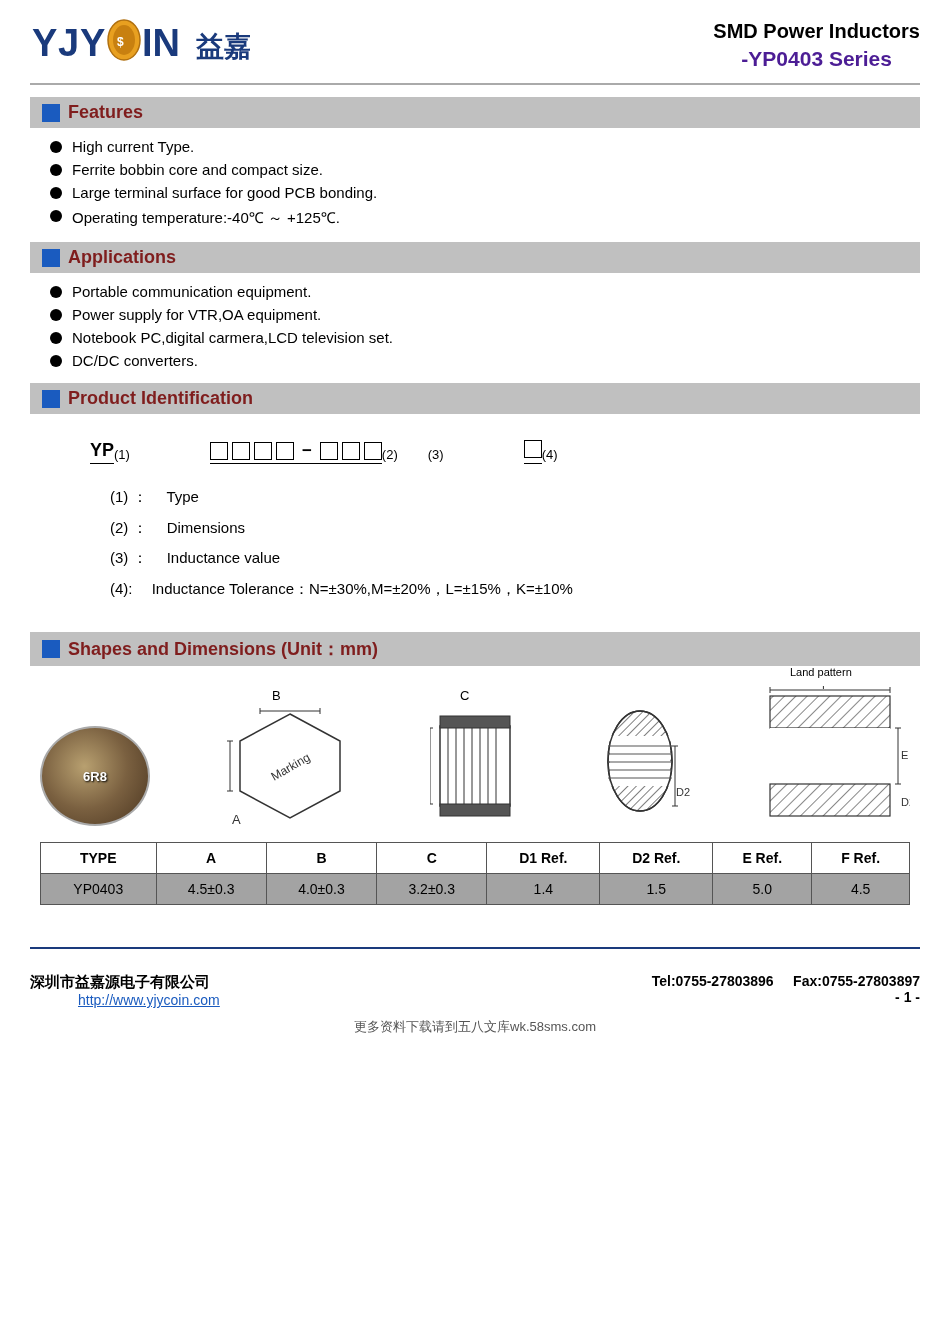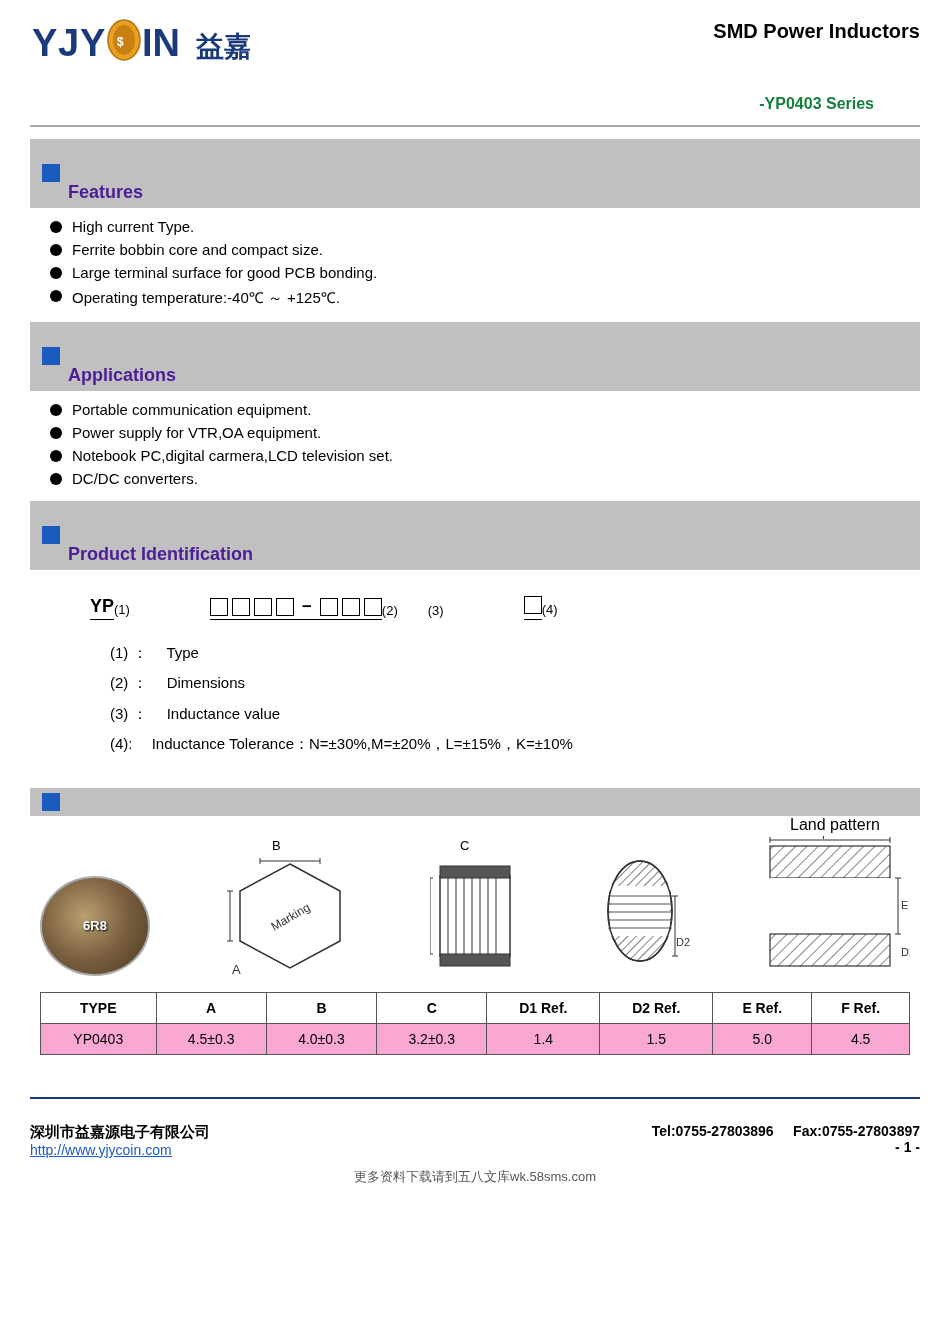--- a/index.html
+++ b/index.html
@@ -35,24 +35,23 @@
       line-height: 1.35;
     }
 
     .title-area .main-title {
       font-size: 20px;
       font-weight: bold;
       color: #000;
     }
 
     .title-area .sub-title {
-      font-size: 16px;
-      font-weight: bold;
-      color: #15803d;
-      margin-top: 48px;
+      font-size: 21px;
+      font-weight: bold;
+      color: #4c1d95;
     }
 
     
     .section-header {
       background: #c0c0c0;
       padding: 5px 12px;
       margin-bottom: 10px;
       display: flex;
       align-items: center;
       gap: 8px;
@@ -61,22 +60,21 @@
     .section-header .blue-square {
       display: inline-block;
       width: 18px;
       height: 18px;
       background: #1a5bbf;
     }
 
     .section-header .section-title {
       font-size: 18px;
       font-weight: bold;
-      color: #4c1d95;
-      margin-top: 38px;
+      color: #7f1d1d;
     }
 
     
     .bullet-list {
       list-style: none;
       margin: 0 0 14px 20px;
     }
 
     .bullet-list li {
       display: flex;
@@ -199,21 +197,21 @@
       padding: 7px 10px;
       text-align: center;
     }
 
     .dims-table th {
       font-weight: bold;
       background: #fff;
     }
 
     .dims-table td {
-      background: #f9a8d4;
+      background: #a3a3a3;
     }
 
     
     .footer {
       border-top: 2px solid #1a3a7c;
       padding-top: 24px;
       display: flex;
       justify-content: space-between;
       align-items: flex-start;
       margin-top: 10px;
@@ -402,20 +400,21 @@
       </p>
       <p>
         <span>(4):</span>
         　<span>Inductance Tolerance：N=±30%,M=±20%，L=±15%，K=±10%</span>
       </p>
     </div>
   </div>
 
   <div class="section-header">
     <span class="blue-square"></span>
+    <span class="section-title">Shapes and Dimensions (Unit：mm)</span>
   </div>
 
   <div class="shapes-content">
 
     <div class="diagrams-row">
 
       <div style="display:flex;flex-direction:column;align-items:center;">
         <div class="inductor-photo">
           <span class="inductor-label">6R8</span>
         </div>
@@ -490,21 +489,21 @@
           <text x="-18" y="45" font-size="11" fill="#333">D1</text>
 
           <text x="86" y="100" font-size="11" fill="#333">D2</text>
           <line x1="85" y1="50" x2="85" y2="110" stroke="#333" stroke-width="1"></line>
           <line x1="82" y1="50" x2="88" y2="50" stroke="#333" stroke-width="1"></line>
           <line x1="82" y1="110" x2="88" y2="110" stroke="#333" stroke-width="1"></line>
         </svg>
       </div>
 
       <div style="display:flex;flex-direction:column;align-items:center;position:relative;">
-        <span style="font-size:16px;position:absolute;top:-20px;left:30px;">Land pattern</span>
+        <span style="font-size:11px;position:absolute;top:-20px;left:30px;">Land pattern</span>
         <svg width="150" height="140" viewBox="0 0 150 140">
           <defs>
             <pattern id="hatch2" width="8" height="8" patternUnits="userSpaceOnUse" patternTransform="rotate(45)">
               <line x1="0" y1="0" x2="0" y2="8" stroke="#888" stroke-width="2"></line>
             </pattern>
           </defs>
 
           <rect x="10" y="10" width="120" height="32" fill="url(#hatch2)" stroke="#333" stroke-width="1.2"></rect>
 
           <rect x="10" y="42" width="120" height="56" fill="white" stroke="none"></rect>
@@ -551,21 +550,21 @@
           <td>4.5</td>
         </tr>
       </tbody>
     </table>
   </div>
 
   <div class="footer">
     <div class="footer-left">
       <div class="company-name">深圳市益嘉源电子有限公司</div>
       <div class="company-url">
-        <a href="#" style="color:#1a5bbf;">http://www.yjycoin.com</a>
+        <a href="#" style="color:#1a5bbf;margin-left:48px;">http://www.yjycoin.com</a>
       </div>
     </div>
     <div class="footer-right">
       <div class="contact-info">
         <span>Tel:0755-27803896</span>
         &nbsp;&nbsp;&nbsp;
         <span>Fax:0755-27803897</span>
       </div>
       <div class="page-num" style="text-align:right;">- 1 -</div>
     </div>

